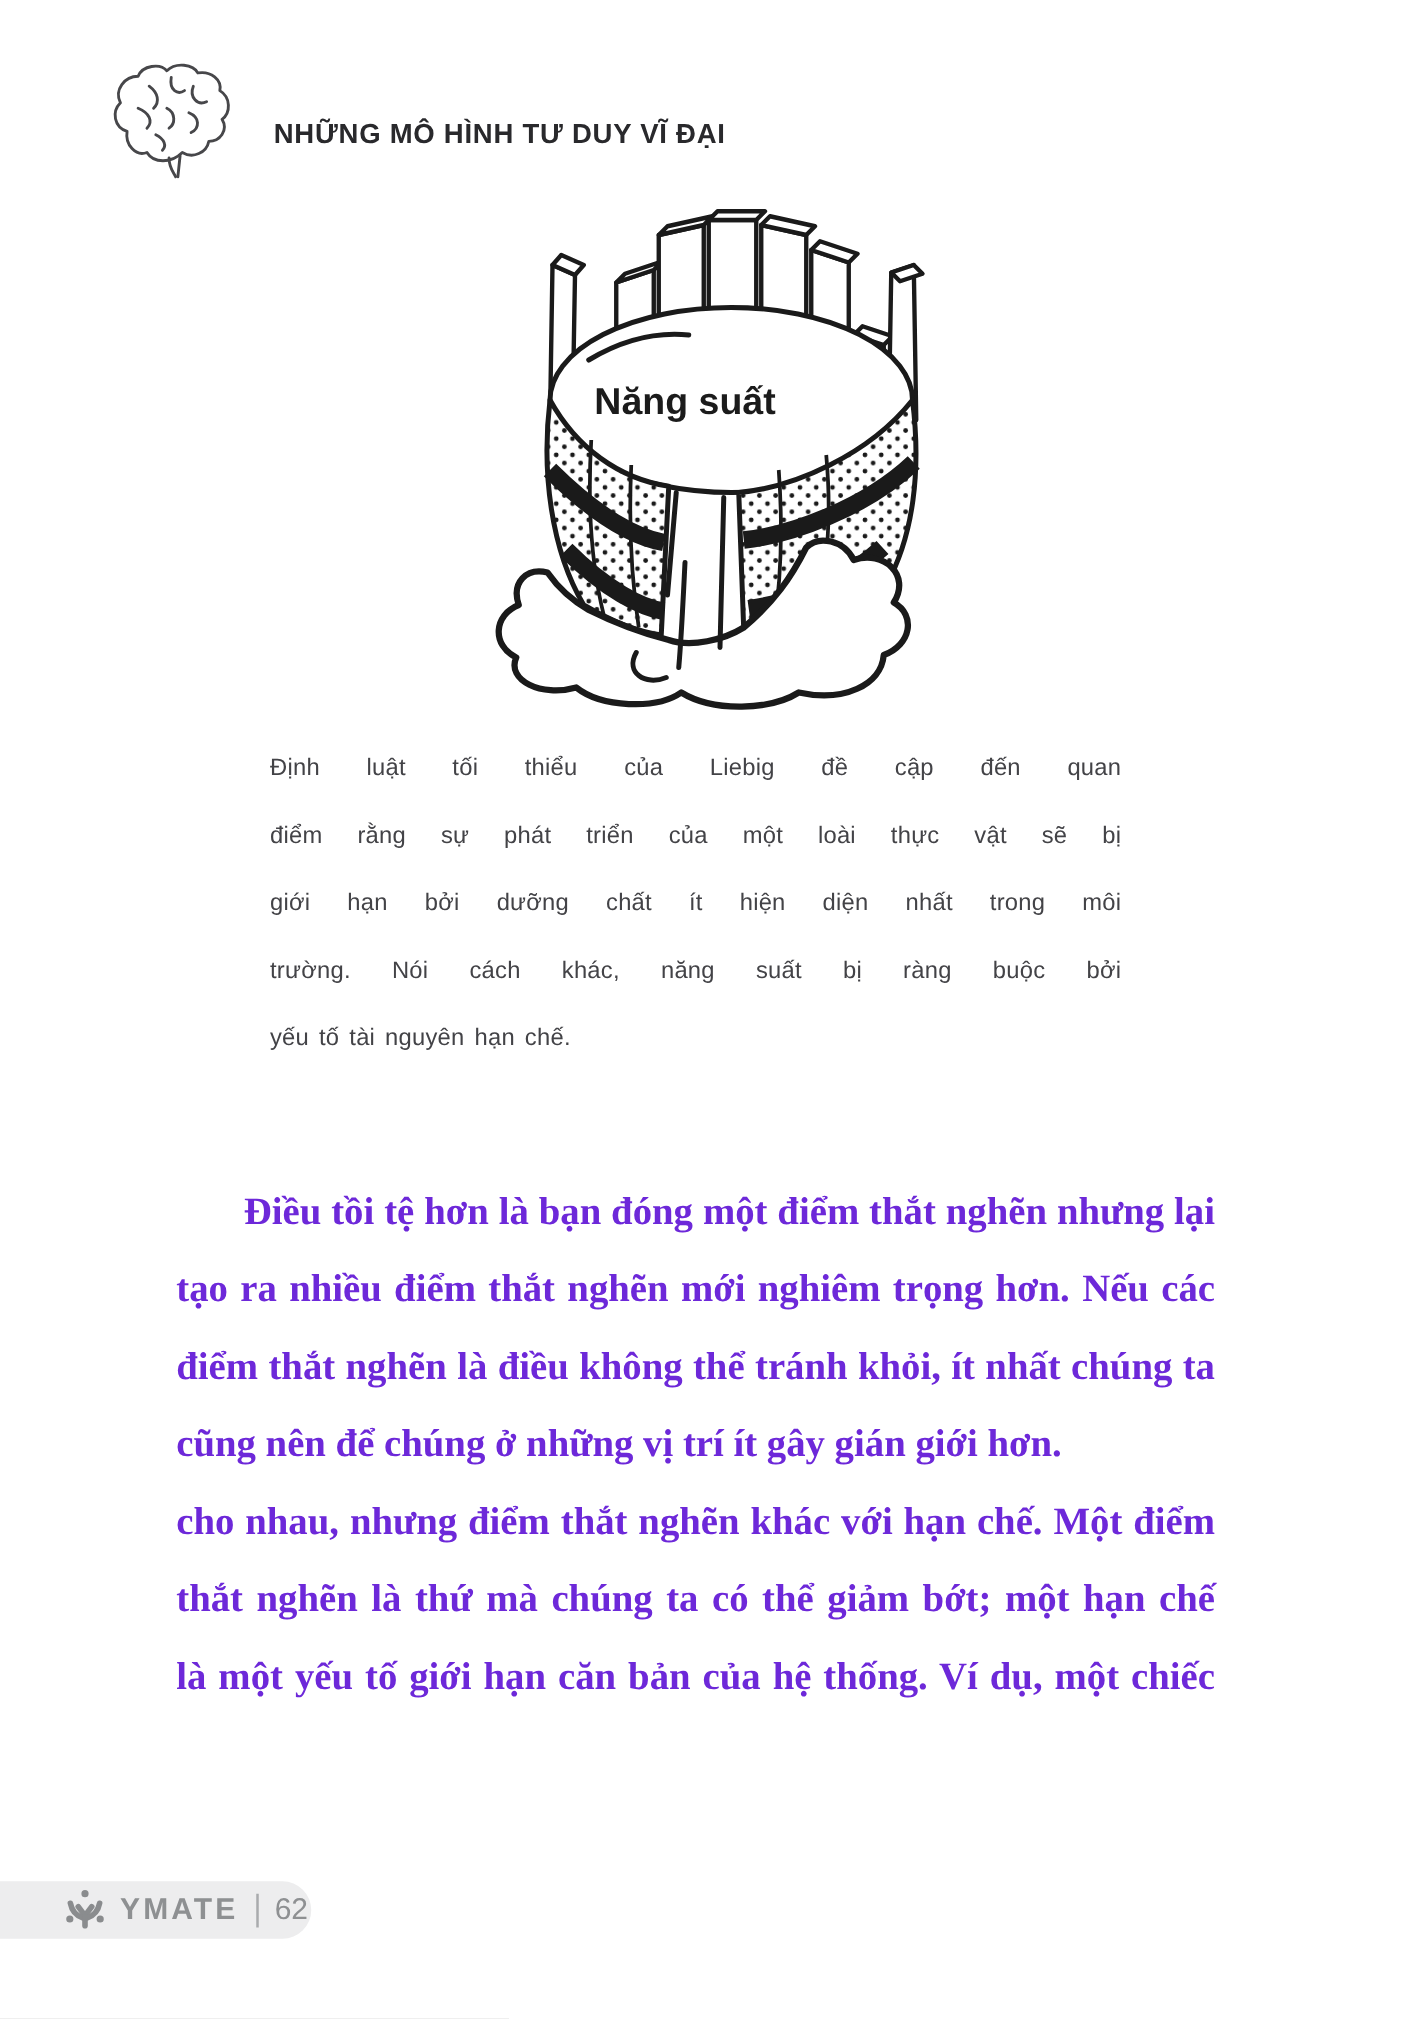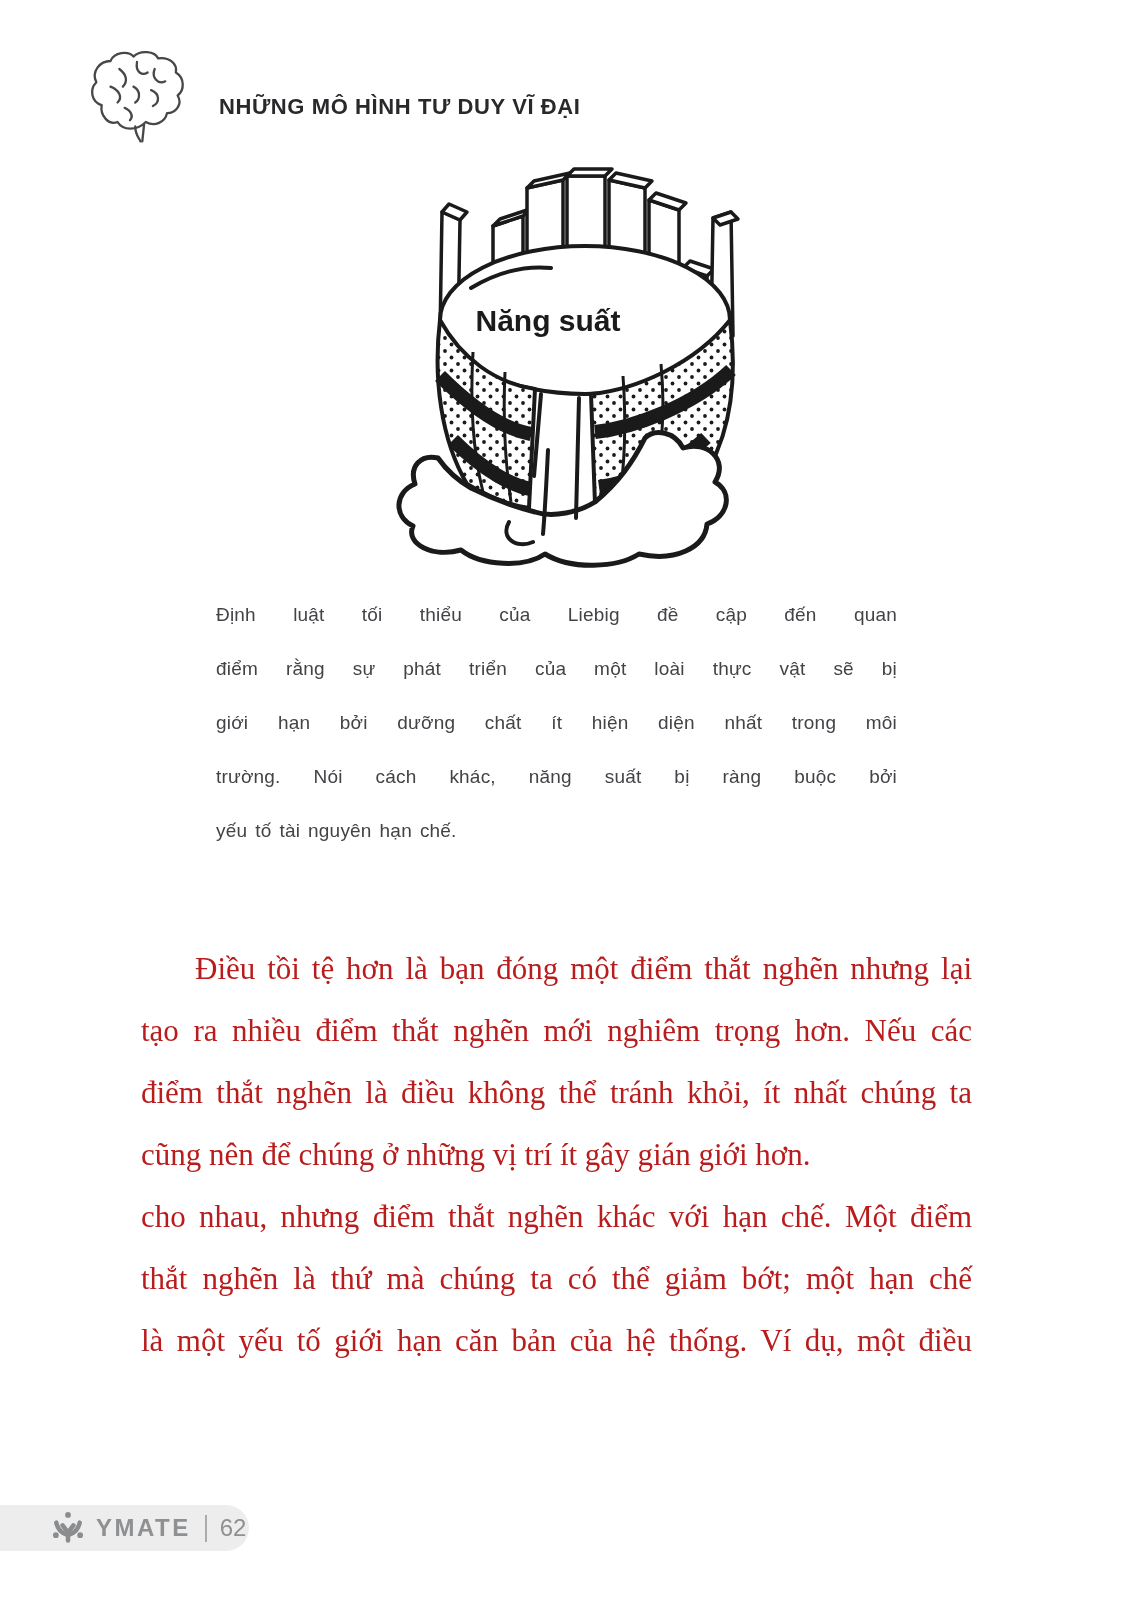--- a/index.html
+++ b/index.html
@@ -21,21 +21,21 @@
   
   .caption{
     position:absolute;left:216px;top:588px;width:681px;
     font-size:19px;line-height:54px;color:#434347;
     letter-spacing:.2px;word-spacing:2.5px;font-weight:400;
   }
   
   .bodytext{
     position:absolute;left:141px;top:938px;width:831px;
     font-family:"Liberation Serif",serif;
-    font-size:31px;line-height:62px;color:#b91c1c;
+    font-size:31px;line-height:62px;color:#6d28d9;font-weight:bold;
   }
   .body-para{margin:0;}
   .tline{text-align:justify;text-align-last:justify;}
   .last-left .tline-last{text-align-last:left;}
   .indent-first .tline-first{text-indent:54px;}
   
   .footer-pill{
     position:absolute;left:0;top:1505px;width:249px;height:46px;
     background:#ededee;border-radius:0 23px 23px 0;
     display:flex;align-items:center;padding-left:50px;box-sizing:border-box;
@@ -139,21 +139,21 @@
   <div class="bodytext">
     <div class="body-para last-left indent-first">
         <div class="tline tline-first">Điều tồi tệ hơn là bạn đóng một điểm thắt nghẽn nhưng lại</div>
         <div class="tline">tạo ra nhiều điểm thắt nghẽn mới nghiêm trọng hơn. Nếu các</div>
         <div class="tline">điểm thắt nghẽn là điều không thể tránh khỏi, ít nhất chúng ta</div>
         <div class="tline tline-last">cũng nên để chúng ở những vị trí ít gây gián giới hơn.</div>
       </div>
     <div class="body-para indent-first">
         <div class="tline">cho nhau, nhưng điểm thắt nghẽn khác với hạn chế. Một điểm</div>
         <div class="tline">thắt nghẽn là thứ mà chúng ta có thể giảm bớt; một hạn chế</div>
-        <div class="tline tline-last">là một yếu tố giới hạn căn bản của hệ thống. Ví dụ, một điều</div>
+        <div class="tline tline-last">là một yếu tố giới hạn căn bản của hệ thống. Ví dụ, một chiếc</div>
       </div>
   </div>
 
   <div class="footer-pill">
     <svg class="ymate-logo" viewBox="0 0 40 40" fill="none" stroke="#8a8c8e" stroke-width="5" stroke-linecap="round">
       <circle cx="20" cy="5.5" r="3.2" fill="#8a8c8e" stroke="none"></circle>
       <circle cx="6.5" cy="28" r="3.2" fill="#8a8c8e" stroke="none"></circle>
       <circle cx="33.5" cy="28" r="3.2" fill="#8a8c8e" stroke="none"></circle>
       <path d="M7,14 Q9,24 18,27"></path>
       <path d="M33,14 Q31,24 22,27"></path>

